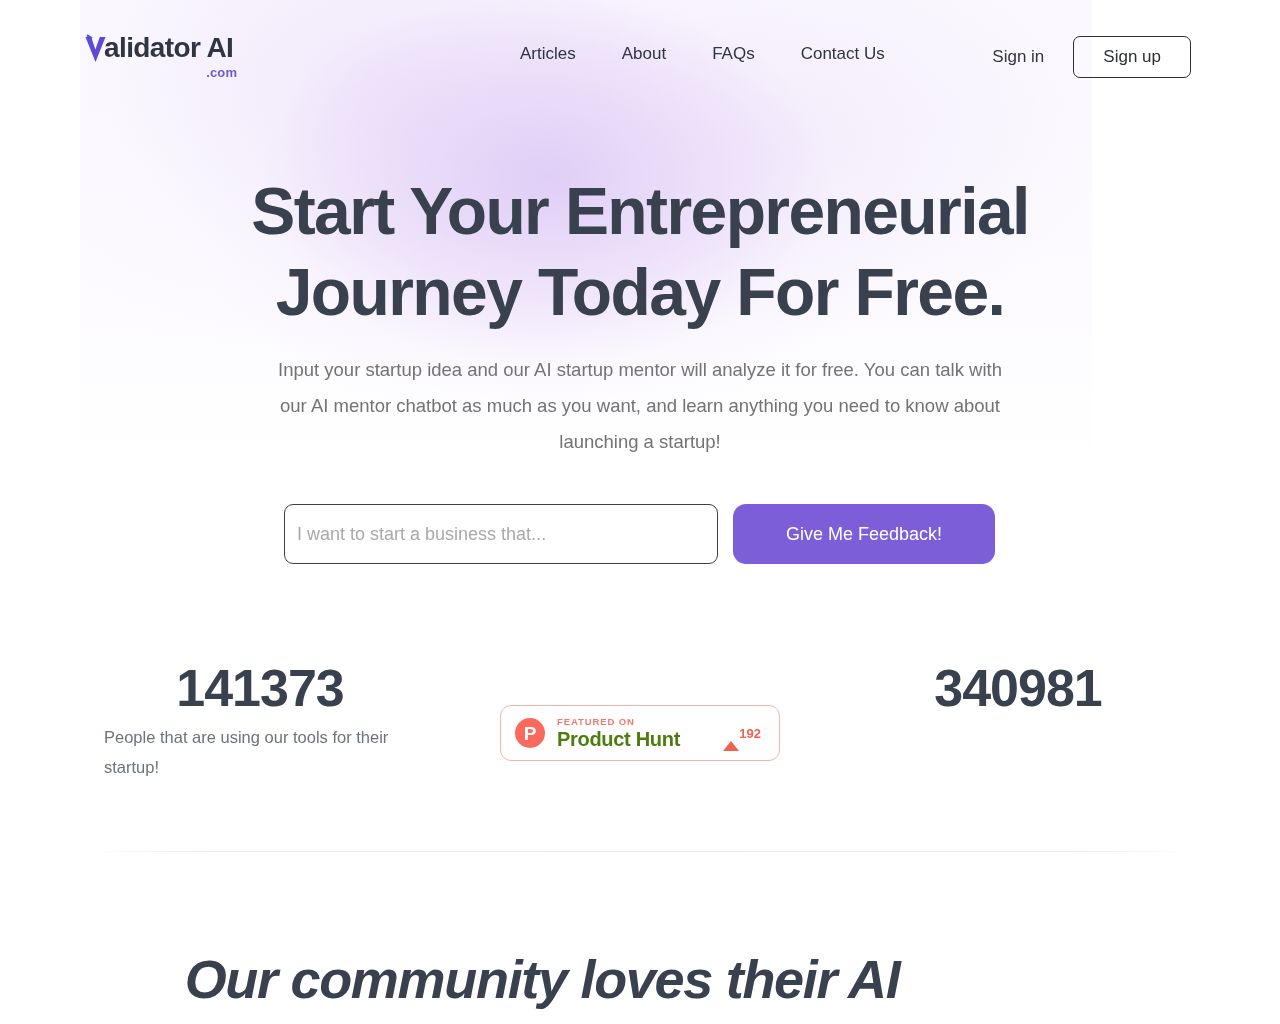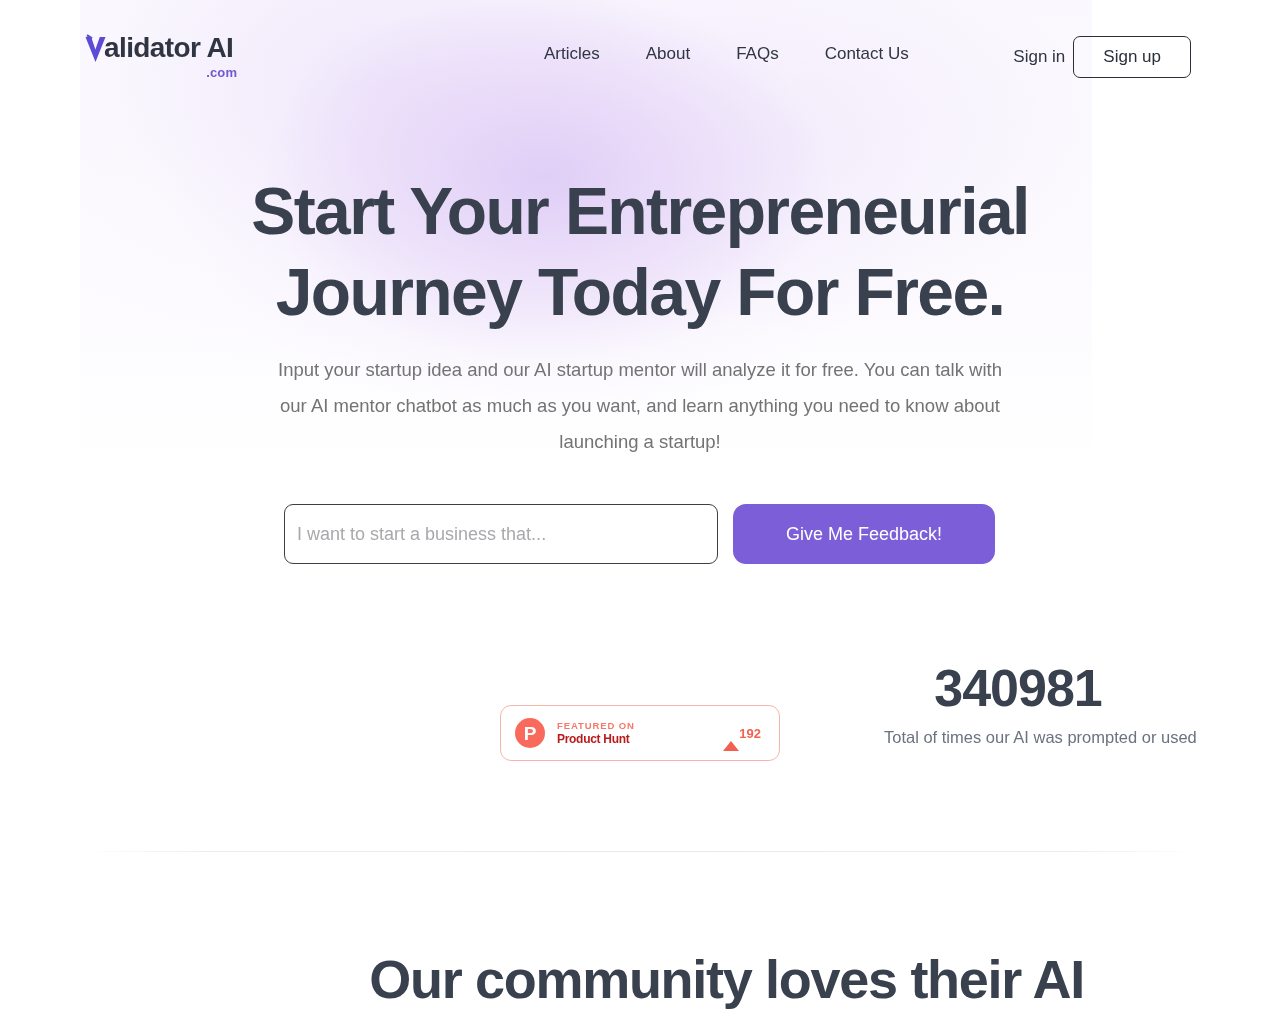--- a/index.html
+++ b/index.html
@@ -77,40 +77,40 @@
     right: -1px;
     bottom: -16px;
     font-size: 13px;
     font-weight: 700;
     color: #6d5ad1;
     letter-spacing: 0.2px;
   }
 
   .nav {
     position: absolute;
-    left: 544px;
+    left: 520px;
     top: 44px;
     display: flex;
     align-items: flex-start;
     gap: 46px;
   }
   .nav a {
     font-size: 17px;
     color: #2f3542;
     text-decoration: none;
     white-space: nowrap;
   }
 
   .auth {
     position: absolute;
     right: 89px;
     top: 36px;
     display: flex;
     align-items: center;
-    gap: 8px;
+    gap: 29px;
   }
   .signin {
     font-size: 17px;
     color: #2f3542;
     text-decoration: none;
     white-space: nowrap;
   }
   .signup {
     border: 1.6px solid #2b2f38;
     border-radius: 7px;
@@ -260,23 +260,23 @@
   .ph-text { margin-left: 12px; line-height: 1; }
   .ph-featured {
     font-size: 9.5px;
     font-weight: 700;
     letter-spacing: 0.9px;
     color: #f4796a;
     display: block;
     margin-bottom: 3px;
   }
   .ph-name {
-    font-size: 12px;
-    font-weight: 700;
-    color: #b91c1c;
+    font-size: 20px;
+    font-weight: 700;
+    color: #4d7c0f;
     letter-spacing: -0.3px;
     display: block;
   }
   .ph-votes {
     margin-left: auto;
     text-align: center;
     line-height: 1;
     padding-right: 4px;
   }
   .ph-caret {
@@ -302,26 +302,27 @@
     height: 1px;
     background: linear-gradient(90deg, rgba(235,235,240,0) 0%, #ececed 12%, #e9e9ec 50%, #ececed 88%, rgba(235,235,240,0) 100%);
   }
 
   
   .community {
     position: absolute;
     left: 0;
     top: 948px;
     width: 1084px;
-    text-align: right;
+    text-align: center;
     font-size: 54px;
     line-height: 62px;
     font-weight: 700;
     letter-spacing: -1.3px;
     color: #39414f;
+    font-style: italic;
   }
 </style>
 </head>
 <body>
 
 <div class="page">
 
   <div class="hero-glow"></div>
 
   <header class="header">
@@ -362,24 +363,27 @@
 
     <div class="search-row">
       <input class="idea-input" type="text" placeholder="I want to start a business that..." style="">
       <button class="cta-btn">Give Me Feedback!</button>
     </div>
 
   </section>
 
   <section class="stats">
 
+    <div class="stat left">
+      <div class="stat-num">141373</div>
+      <div class="stat-label">People that are using our tools for their startup!</div>
+    </div>
 
     <div class="stat right">
       <div class="stat-num">340981</div>
-      <div class="stat-label">Total of times our AI was prompted or used</div>
     </div>
 
   </section>
 
   <a class="ph-badge" href="#">
     <span class="ph-logo">P</span>
     <span class="ph-text">
       <span class="ph-featured">FEATURED ON</span>
       <span class="ph-name">Product Hunt</span>
     </span>

